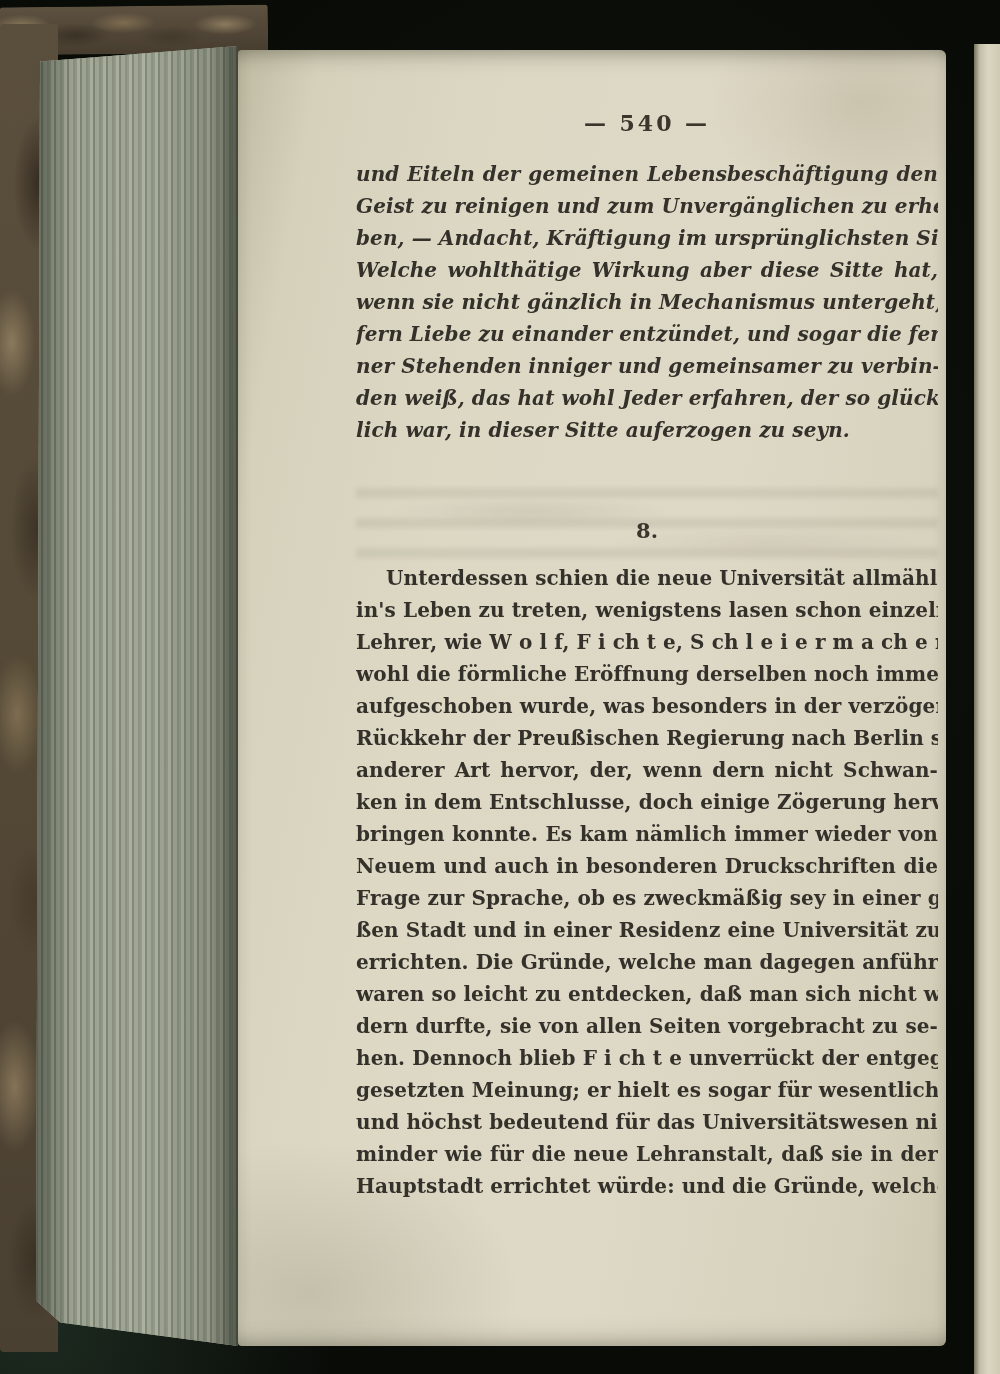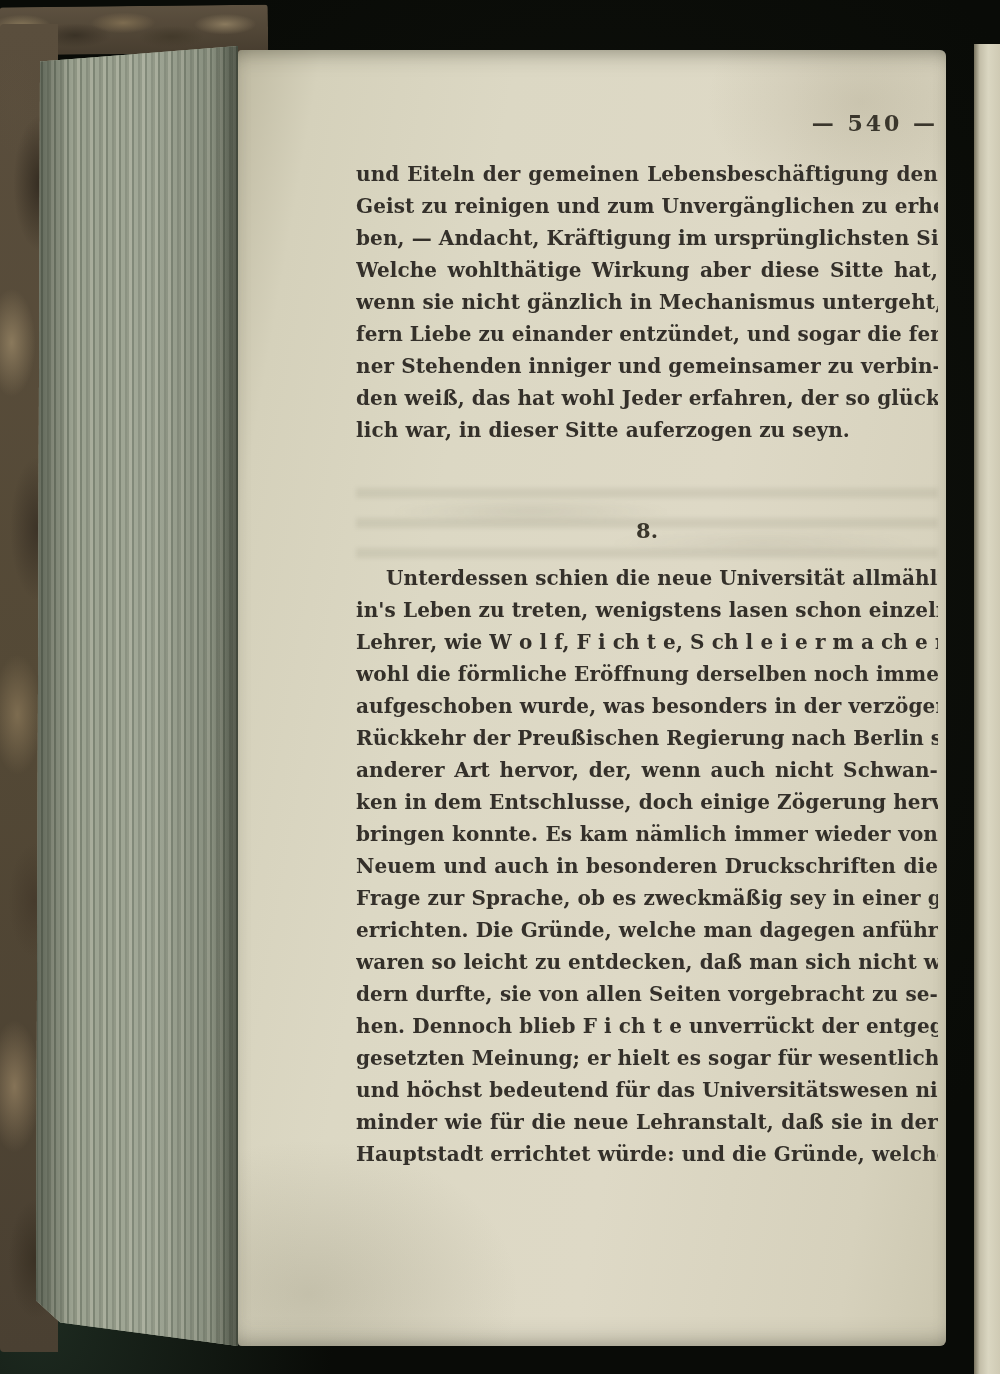--- a/index.html
+++ b/index.html
@@ -87,21 +87,21 @@
       radial-gradient(ellipse 220px 160px at 88% 4%, rgba(120,110,80,0.18) 0%, rgba(0,0,0,0) 70%),
       radial-gradient(ellipse 300px 220px at 10% 96%, rgba(110,105,80,0.22) 0%, rgba(0,0,0,0) 70%),
       linear-gradient(100deg, #bfbaa2 0%, #d5d1bb 9%, #dcd8c4 30%, #ded9c6 60%, #d6d1bc 88%, #ccc7b0 100%);
     box-shadow: inset 0 14px 22px -14px rgba(50,50,35,0.55), inset 0 -16px 24px -16px rgba(50,50,35,0.5);
   }
 
   .page-number {
     position: absolute;
     left: 118px; top: 60px;
     width: 582px;
-    text-align: right;
+    text-align: center;
     font-size: 22px;
     font-weight: bold;
     letter-spacing: 3px;
     color: #3a362c;
   }
 
   .paragraph {
     position: absolute;
     left: 118px;
     width: 582px;
@@ -117,21 +117,21 @@
     text-align: justify;
     text-align-last: justify;
     white-space: nowrap;
   }
   .paragraph.ends-short .text-line:last-child {
     text-align-last: left;
   }
   .paragraph.indent-first .text-line:first-child {
     text-indent: 30px;
   }
-  .para-1 { top: 108px; }
+  .para-1 { top: 108px; font-style: italic; }
   .para-2 { top: 512px; }
 
   .section-number {
     position: absolute;
     left: 118px; top: 468px;
     width: 582px;
     text-align: center;
     font-size: 21px;
     font-weight: bold;
     color: #3a362c;
@@ -191,25 +191,26 @@
 
     <div class="section-number">8.</div>
 
     <div class="paragraph para-2 indent-first">
         <div class="text-line">Unterdessen schien die neue Universität allmählig</div>
         <div class="text-line">in's Leben zu treten, wenigstens lasen schon einzelne</div>
         <div class="text-line">Lehrer, wie W o l f, F i ch t e, S ch l e i e r m a ch e r, wie-</div>
         <div class="text-line">wohl die förmliche Eröffnung derselben noch immer</div>
         <div class="text-line">aufgeschoben wurde, was besonders in der verzögerten</div>
         <div class="text-line">Rückkehr der Preußischen Regierung nach Berlin sei-</div>
-        <div class="text-line">anderer Art hervor, der, wenn auch nicht Schwan-</div>
+        <div class="text-line">anderer Art hervor, der, wenn dern nicht Schwan-</div>
         <div class="text-line">ken in dem Entschlusse, doch einige Zögerung hervor-</div>
         <div class="text-line">bringen konnte.  Es kam nämlich immer wieder von</div>
         <div class="text-line">Neuem und auch in besonderen Druckschriften die</div>
         <div class="text-line">Frage zur Sprache, ob es zweckmäßig sey in einer gro-</div>
+        <div class="text-line">ßen Stadt und in einer Residenz eine Universität zu</div>
         <div class="text-line">errichten.  Die Gründe, welche man dagegen anführte,</div>
         <div class="text-line">waren so leicht zu entdecken, daß man sich nicht wun-</div>
         <div class="text-line">dern durfte, sie von allen Seiten vorgebracht zu se-</div>
         <div class="text-line">hen.  Dennoch blieb F i ch t e unverrückt der entgegen-</div>
         <div class="text-line">gesetzten Meinung; er hielt es sogar für wesentlich</div>
         <div class="text-line">und höchst bedeutend für das Universitätswesen nicht</div>
         <div class="text-line">minder wie für die neue Lehranstalt, daß sie in der</div>
         <div class="text-line">Hauptstadt errichtet würde: und die Gründe, welche</div>
       </div>
   </div>

